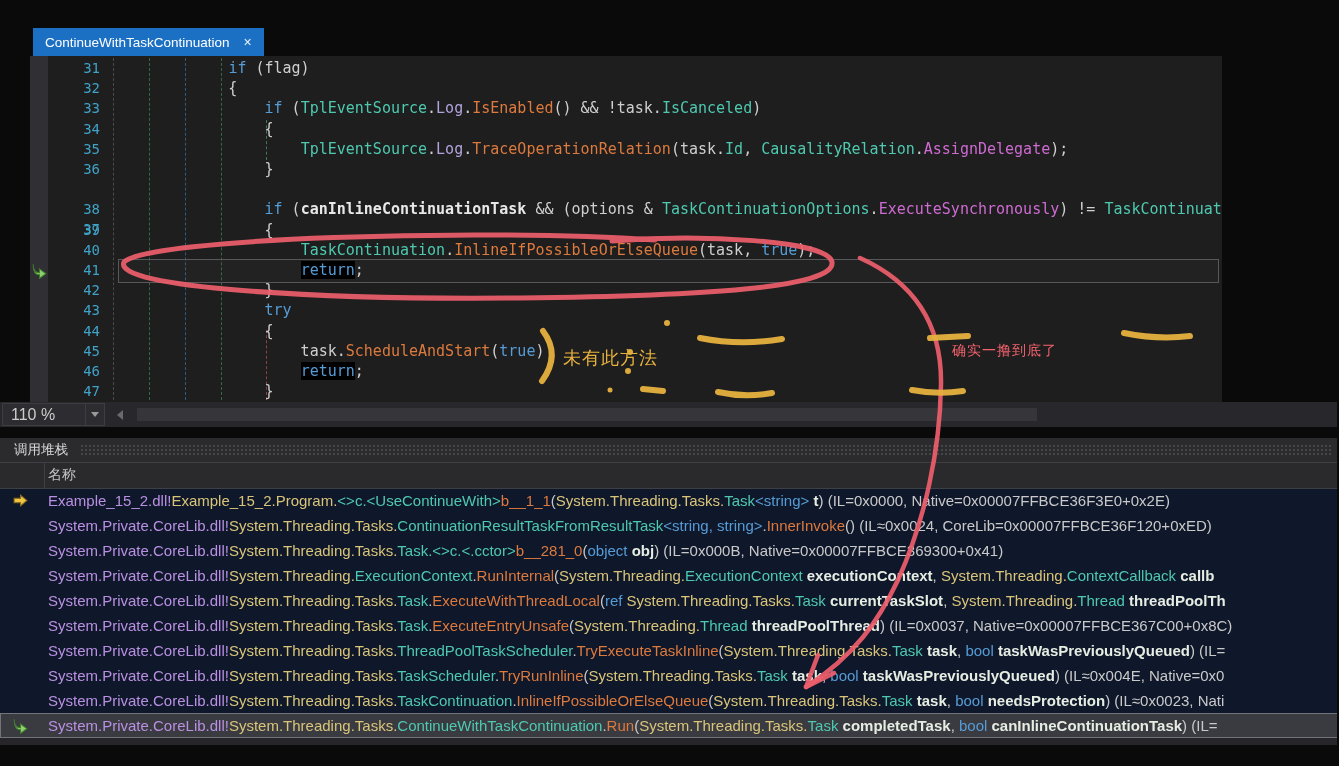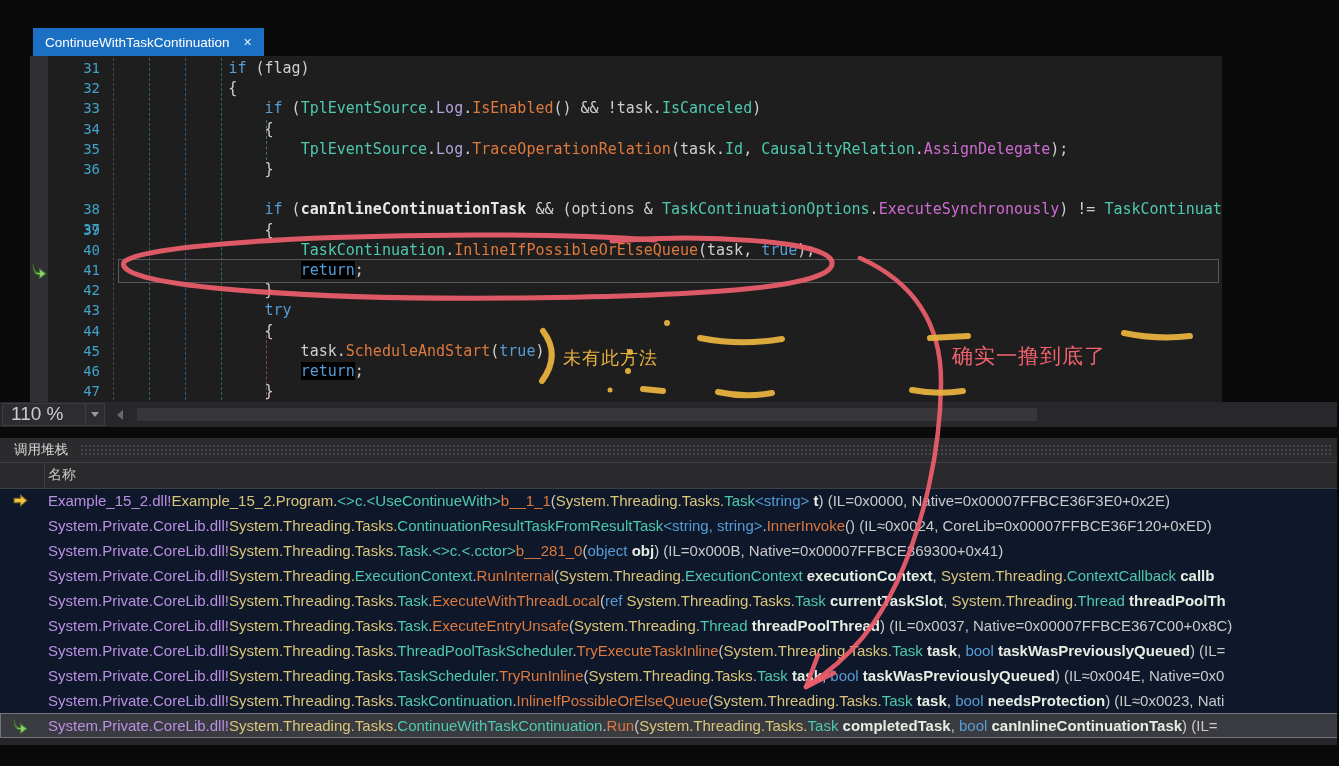--- a/index.html
+++ b/index.html
@@ -19,21 +19,21 @@
              font-size:15px;line-height:20px;white-space:pre;}
   .ln{position:absolute;left:48px;width:52px;text-align:right;color:#3FA3C8;font-size:14px;line-height:20px;}
   .ctext{position:absolute;left:120px;white-space:pre;color:#CFCFCF;}
   .c-pl{color:#CFCFCF}.c-kw{color:#569CD6}.c-ty{color:#4EC9B0}.c-me{color:#DD7A3E}
   .c-en{color:#CE6BD2}.c-fi{color:#B3A3DD}.c-pb{color:#E8E8E8;font-weight:bold}
   .c-sel{background:#000000;}
   .curline{position:absolute;left:118px;right:3px;height:22px;border:1px solid #58585C;background:rgba(255,255,255,.02);}
   
   .zoombar{position:absolute;left:0;top:402px;width:1339px;height:25px;background:#28282C;display:flex;align-items:center;}
   .zoomsel{margin-left:2px;height:21px;min-width:66px;background:#2D2D31;border:1px solid #3E3E42;
-           color:#CCC;font-size:19px;display:flex;align-items:flex-end;padding:0 8px;}
+           color:#CCC;font-size:16px;display:flex;align-items:center;padding:0 8px;}
   .zoomdrop{width:18px;height:21px;background:#2D2D31;border:1px solid #3E3E42;border-left:none;
             display:flex;align-items:center;justify-content:center;}
   .tri-down{width:0;height:0;border-left:4px solid transparent;border-right:4px solid transparent;border-top:5px solid #9A9A9A;}
   .tri-left{width:0;height:0;border-top:5px solid transparent;border-bottom:5px solid transparent;border-right:6px solid #6A6A6E;margin-left:12px;}
   .htrack{flex:1;height:25px;position:relative;}
   .hthumb{position:absolute;left:14px;top:6px;width:900px;height:13px;background:#35353A;}
   .splitter{position:absolute;left:0;top:427px;width:1339px;height:11px;background:#0A0A0B;}
   
   .panel{position:absolute;left:0;top:438px;width:1339px;height:307px;background:#0f172a;}
   .panel-header{position:absolute;left:0;top:0;width:100%;height:24px;background:#2B2B2E;
@@ -49,21 +49,21 @@
   .frame{position:relative;height:25px;line-height:25px;font-size:15px;white-space:pre;overflow:hidden;
          padding-left:48px;box-sizing:border-box;color:#C9C9C9;}
   .frame.selected{background:#3A3A41;outline:1px solid #73737C;outline-offset:-1px;}
   .f-mo{color:#B990E2}.f-ns{color:#D9C57A}.f-ty{color:#4EC9B0}.f-me{color:#DD7A3E}
   .f-kw{color:#569CD6}.f-ge{color:#569CD6}.f-pb{color:#E6EDE2;font-weight:bold}.f-pl{color:#C9C9C9}
   .fglyph{position:absolute;left:12px;top:4px;width:17px;height:17px;}
   .filler{position:absolute;left:0;top:300px;width:100%;height:7px;background:#26262A;}
   
   .anno-svg{position:absolute;left:0;top:0;width:1339px;height:766px;pointer-events:none;}
   .anno-yellow-text{position:absolute;left:563px;top:346px;color:var(--yellow,#E7B13F);font-size:18px;letter-spacing:1px;}
-  .anno-red-text{position:absolute;left:952px;top:342px;color:var(--red,#F2626D);font-size:21px;letter-spacing:1px;font-family:Liberation Serif, serif;}
+  .anno-red-text{position:absolute;left:952px;top:342px;color:var(--red,#F2626D);font-size:14px;letter-spacing:1px;font-family:Liberation Serif, serif;}
   .edge-r{position:absolute;right:0;top:0;width:2px;height:766px;background:#0A0A0B;}
   .edge-b{position:absolute;left:0;bottom:0;width:100%;height:21px;background:#0A0A0B;}
 </style>
 </head>
 <body>
 
 <div class="screen">
 
   <div class="tabbar">
     <div class="tab">

